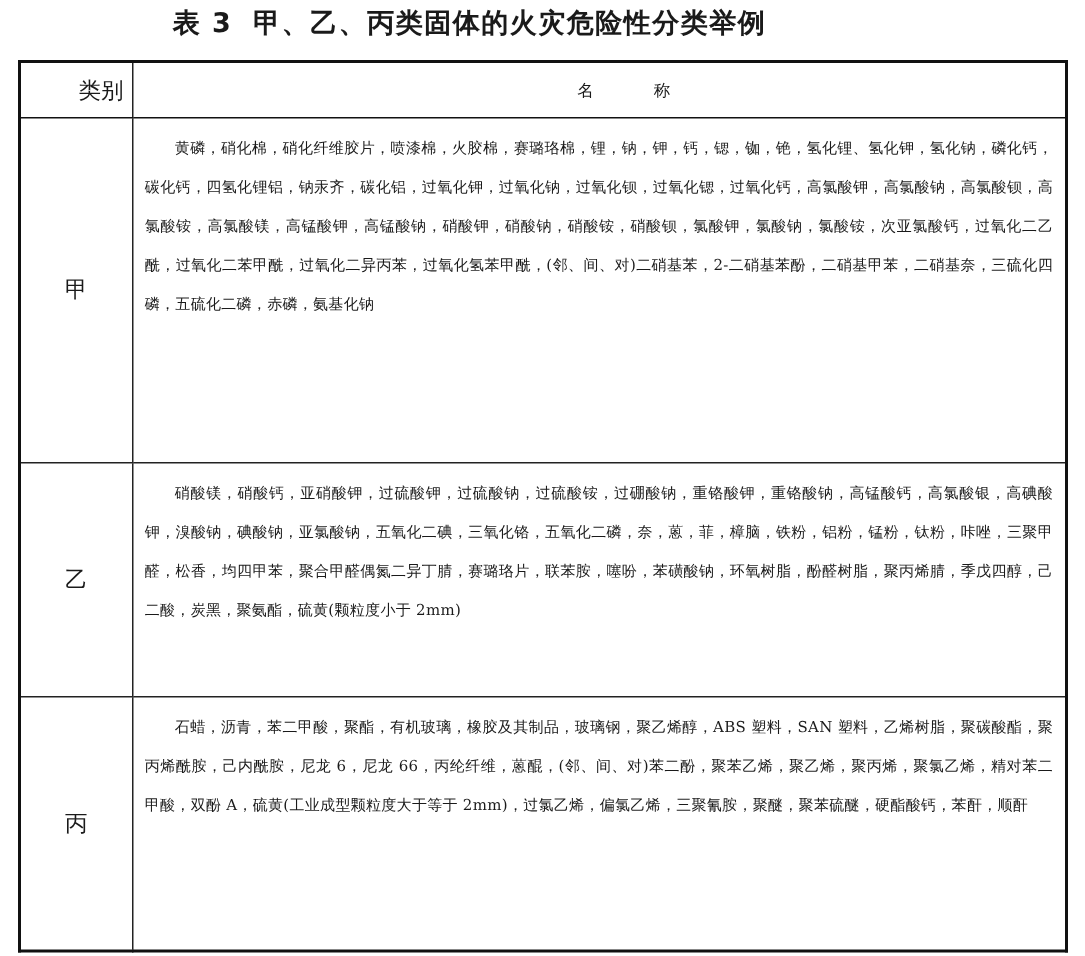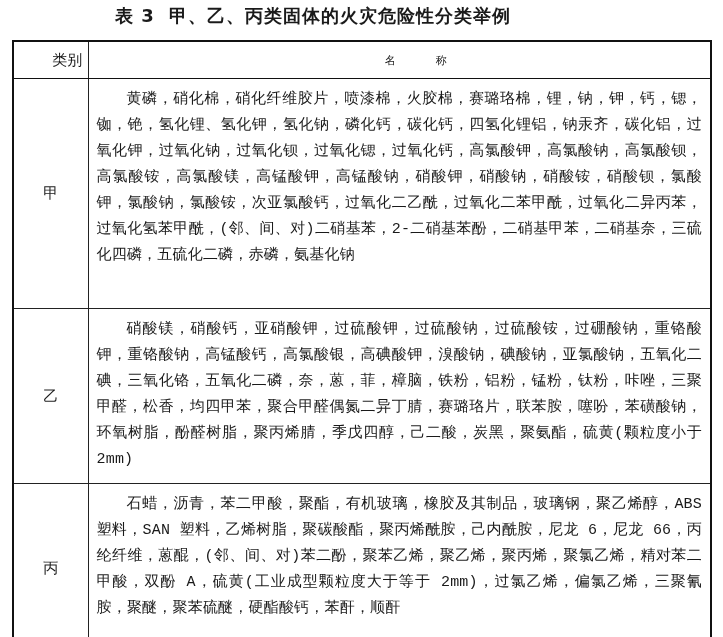--- a/index.html
+++ b/index.html
@@ -8,22 +8,22 @@
   .title { position: absolute; top: 4px; left: 0; width: 626px; text-align: center;
            font-family: "DejaVu Sans", "Liberation Sans", sans-serif; font-weight: bold;
            font-size: 18px; letter-spacing: 1px; line-height: 24px; }
   .title .num { margin-right: 14px; }
   table { position: absolute; left: 12px; top: 40px; width: 700px; border-collapse: collapse;
           border: 2px solid #111; table-layout: fixed; }
   td, th { border: 1px solid #222; font-weight: normal; padding: 0; }
   th { height: 36px; font-size: 11px; }
   .col-cat { width: 75px; text-align: center; font-size: 15px; }
   .hdr-name span { display: inline-block; margin: 0 20px; }
-  .content { font-size: 15px; line-height: 26px; padding: 8px 8px 10px 8px;
-             text-align: justify; text-indent: 2em; letter-spacing: 0.2px; vertical-align: top; font-family: Liberation Mono, monospace; }
+  .content { font-size: 10px; line-height: 26px; padding: 8px 8px 10px 8px;
+             text-align: justify; text-indent: 2em; letter-spacing: 0.2px; vertical-align: top; }
   .row-jia td { height: 211px; }
   .row-yi td { height: 137px; }
   .row-bing td { height: 150px; }
   tr.hdr th { border-bottom: 1.5px solid #111; padding-left: 33px; }
 </style>
 </head>
 <body>
 
 <div class="title">
   <span class="num">表 3</span><span>甲、乙、丙类固体的火灾危险性分类举例</span>

